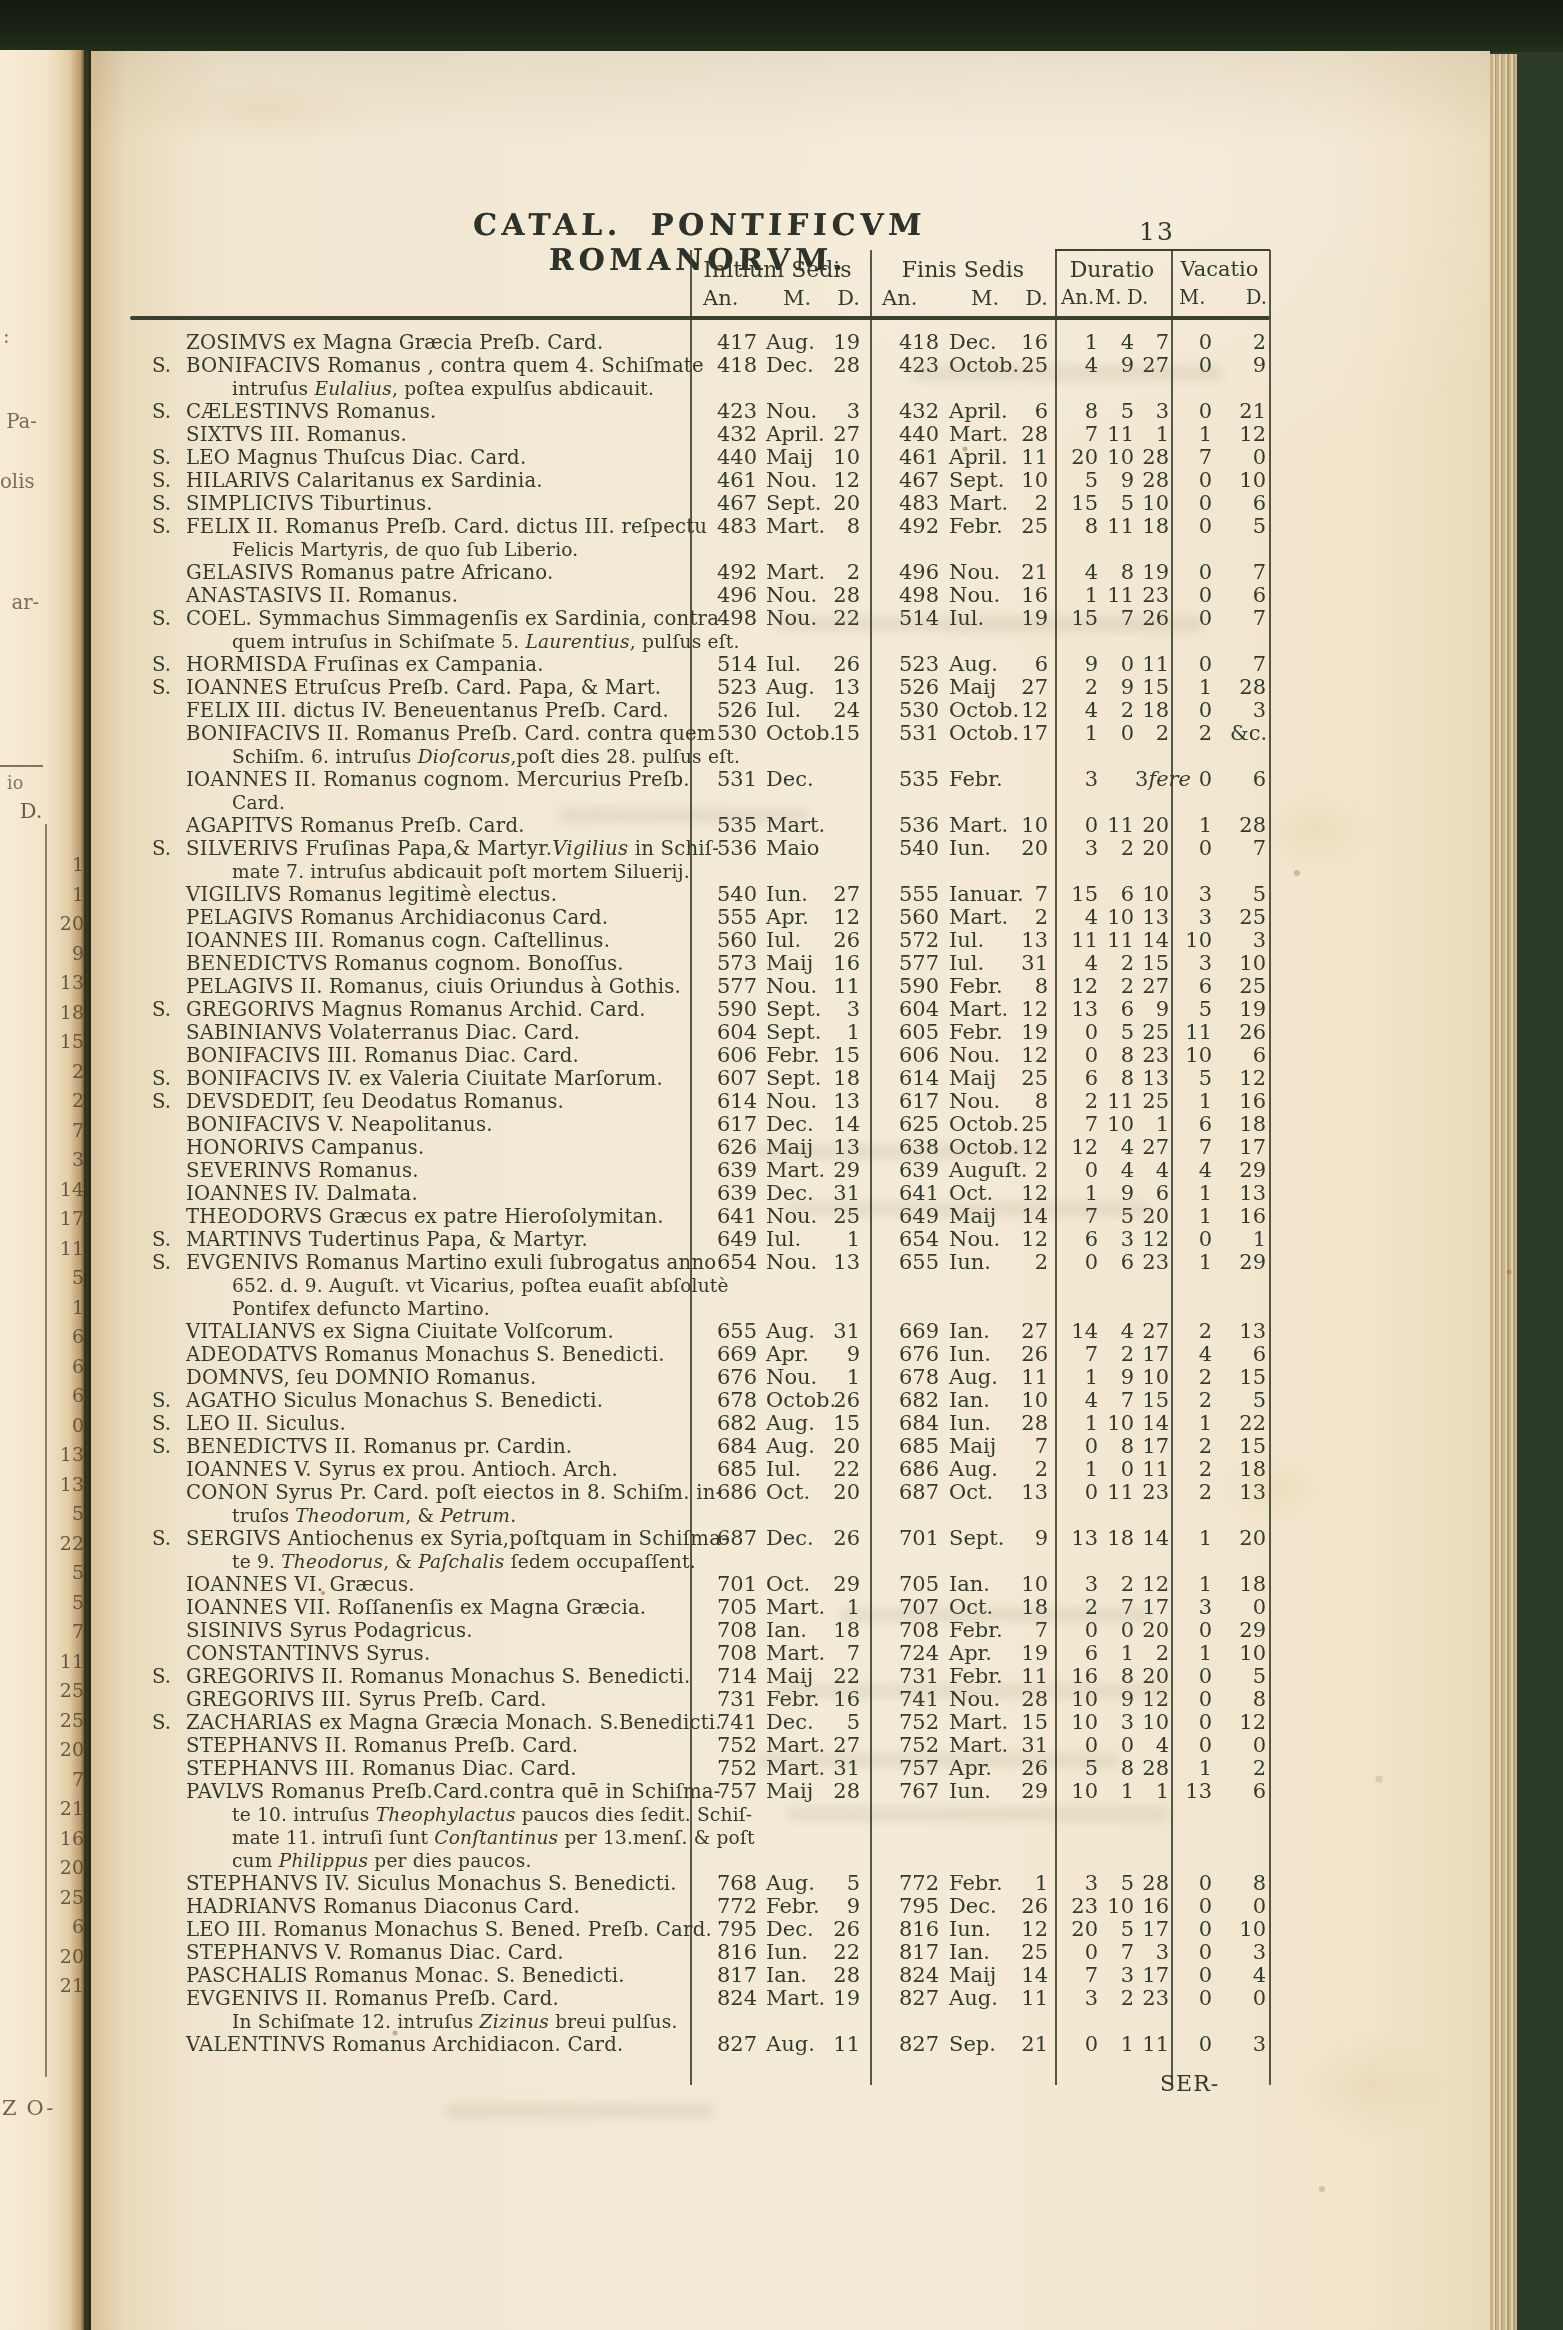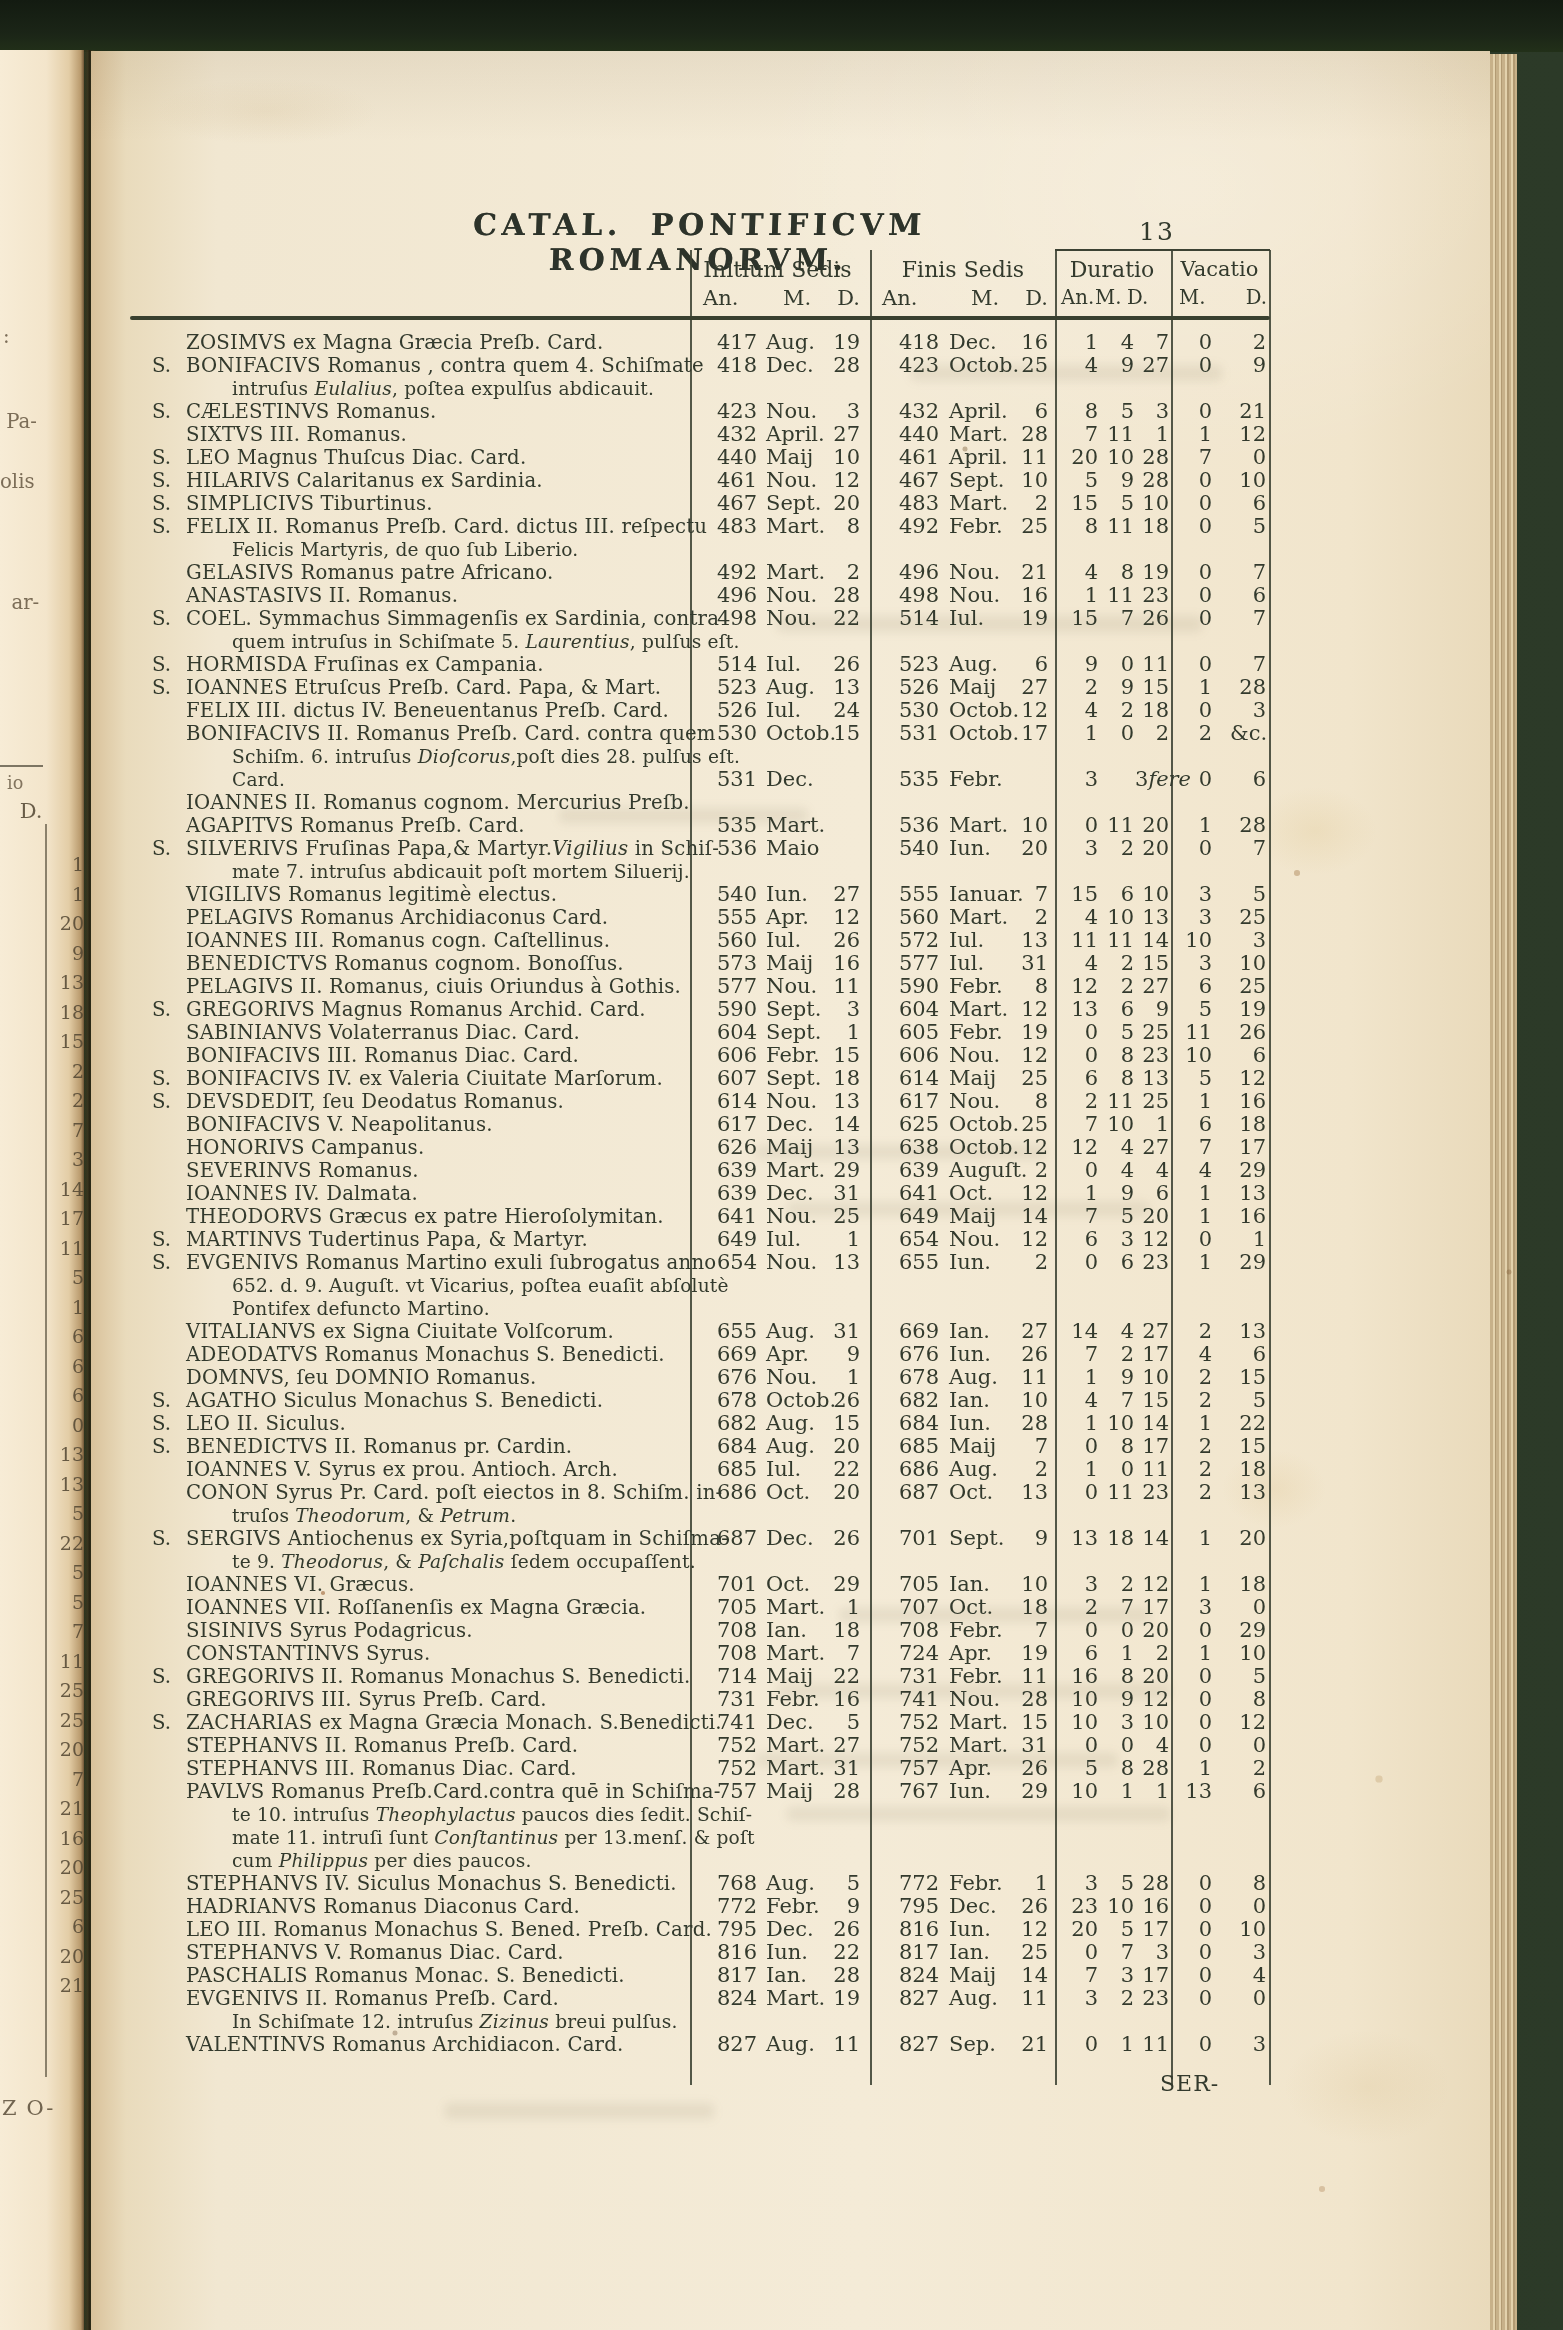--- a/index.html
+++ b/index.html
@@ -385,22 +385,22 @@
         <div class="cell fmo">Octob.</div>
         <div class="cell fda">17</div>
         <div class="cell dan">1</div>
         <div class="cell dmo">0</div>
         <div class="cell dda">2</div>
         <div class="cell vmo">2</div>
         <div class="cell vda">&amp;c.</div>
       </div>
       <div class="trow">
         <div class="nm">
+          <div class="nl">IOANNES II. Romanus cognom. Mercurius Preſb.</div>
           <div class="nl cont">Card.</div>
-          <div class="nl">IOANNES II. Romanus cognom. Mercurius Preſb.</div>
         </div>
         <div class="cell ian">531</div>
         <div class="cell imo">Dec.</div>
         <div class="cell fan">535</div>
         <div class="cell fmo">Febr.</div>
         <div class="cell dan">3</div>
         <div class="cell dda">3<i>fere</i></div>
         <div class="cell vmo">0</div>
         <div class="cell vda">6</div>
       </div>

